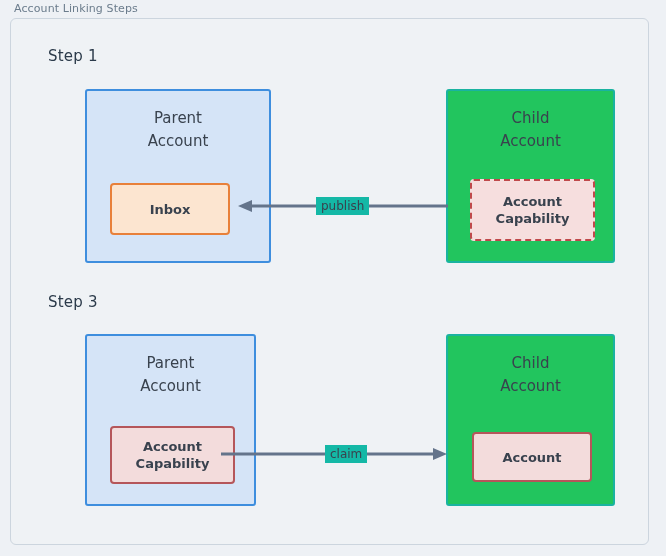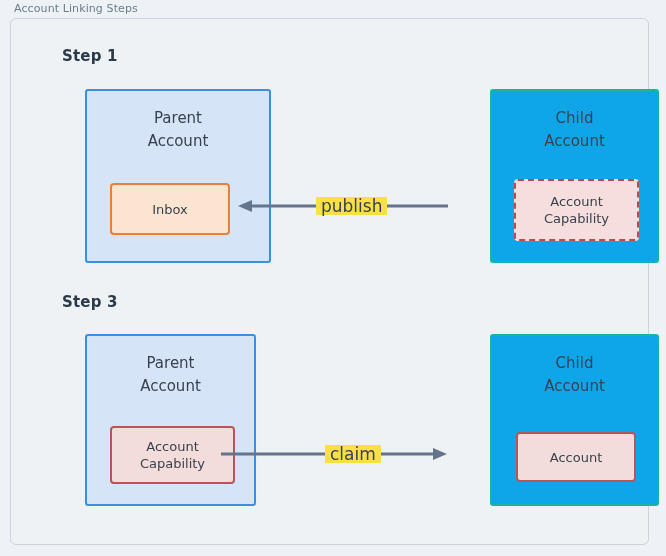--- a/index.html
+++ b/index.html
@@ -40,46 +40,44 @@
     box-sizing: border-box;
     border: 1px solid #ccd5de;
     border-radius: 6px;
     background: #eff2f5;
   }
 
   
   .step-label {
     position: absolute;
     font-size: 15px;
-    font-weight: bold;
+    font-weight: normal;
     color: #2b3a4a;
     letter-spacing: 0.2px;
     white-space: nowrap;
-    margin-left: 14px;
   }
   #step-1-label { left: 48px; top: 47px; }
   #step-2-label { left: 48px; top: 293px; }
 
   
   .account-box {
     position: absolute;
     box-sizing: border-box;
     border-radius: 3px;
     border-width: 2px;
     border-style: solid;
   }
   .parent-box {
     background: #d5e4f7;
     border-color: #3e8ede;
     padding-left: 44px;
   }
   .child-box {
-    background: #0ea5e9;
+    background: #22c55e;
     border-color: #1ab3a0;
-    margin-left: 44px;
   }
   .account-title {
     position: absolute;
     left: 0;
     width: 100%;
     text-align: center;
     font-size: 15px;
     color: #39424e;
     line-height: 23px;
     white-space: pre-line;
@@ -92,20 +90,21 @@
     border-width: 2px;
     border-radius: 4px;
     display: flex;
     align-items: center;
     justify-content: center;
     text-align: center;
     font-size: 13px;
     line-height: 17px;
     color: #39424e;
     white-space: pre-line;
+    font-weight: bold;
   }
   .chip-inbox {
     background: #fce5d0;
     border-color: #e8803a;
     border-style: solid;
   }
   .chip-capability-dashed {
     background: #f6dede;
     border-color: #c0494b;
     border-style: dashed;
@@ -116,23 +115,23 @@
     border-style: solid;
   }
 
   
   .arrow-svg {
     position: absolute;
     overflow: visible;
   }
   .arrow-label {
     position: absolute;
-    font-size: 17px;
+    font-size: 12px;
     color: #39424e;
-    background: #fde047;
+    background: #14b8a6;
     padding: 0 5px;
     line-height: 18px;
     white-space: nowrap;
   }
 </style>
 </head>
 <body>
 
 <div id="panel-wrap">
 

